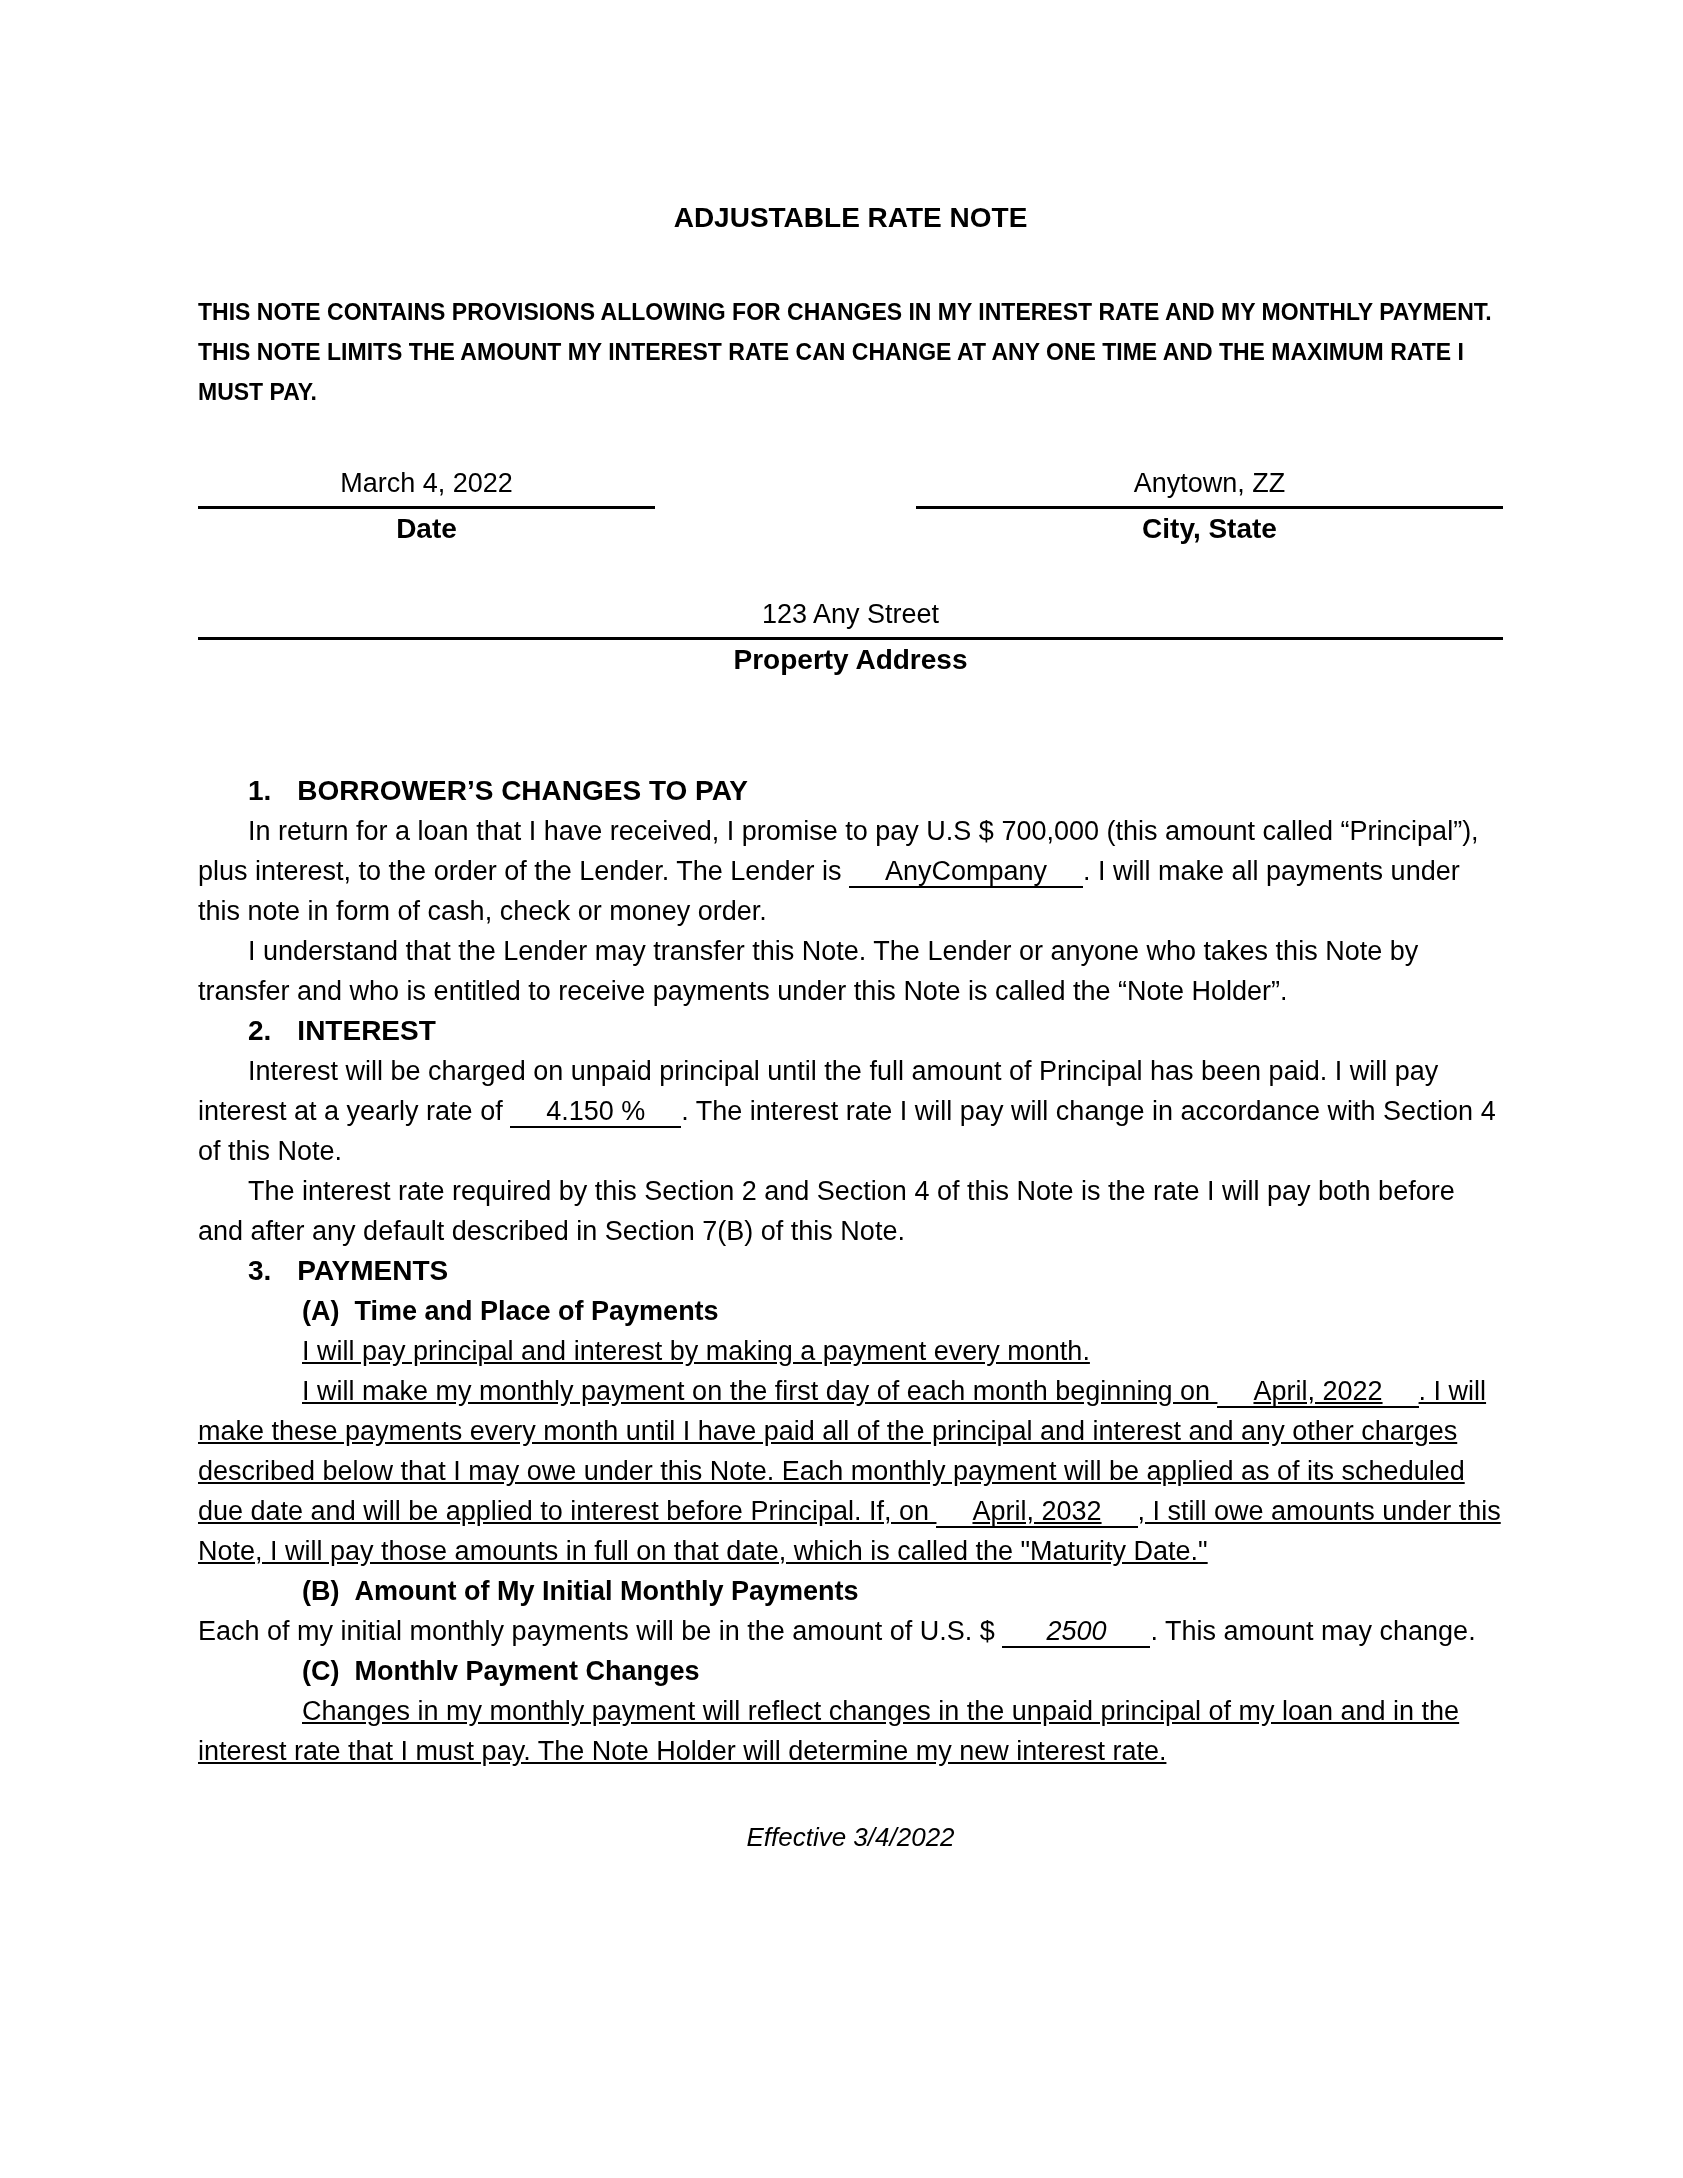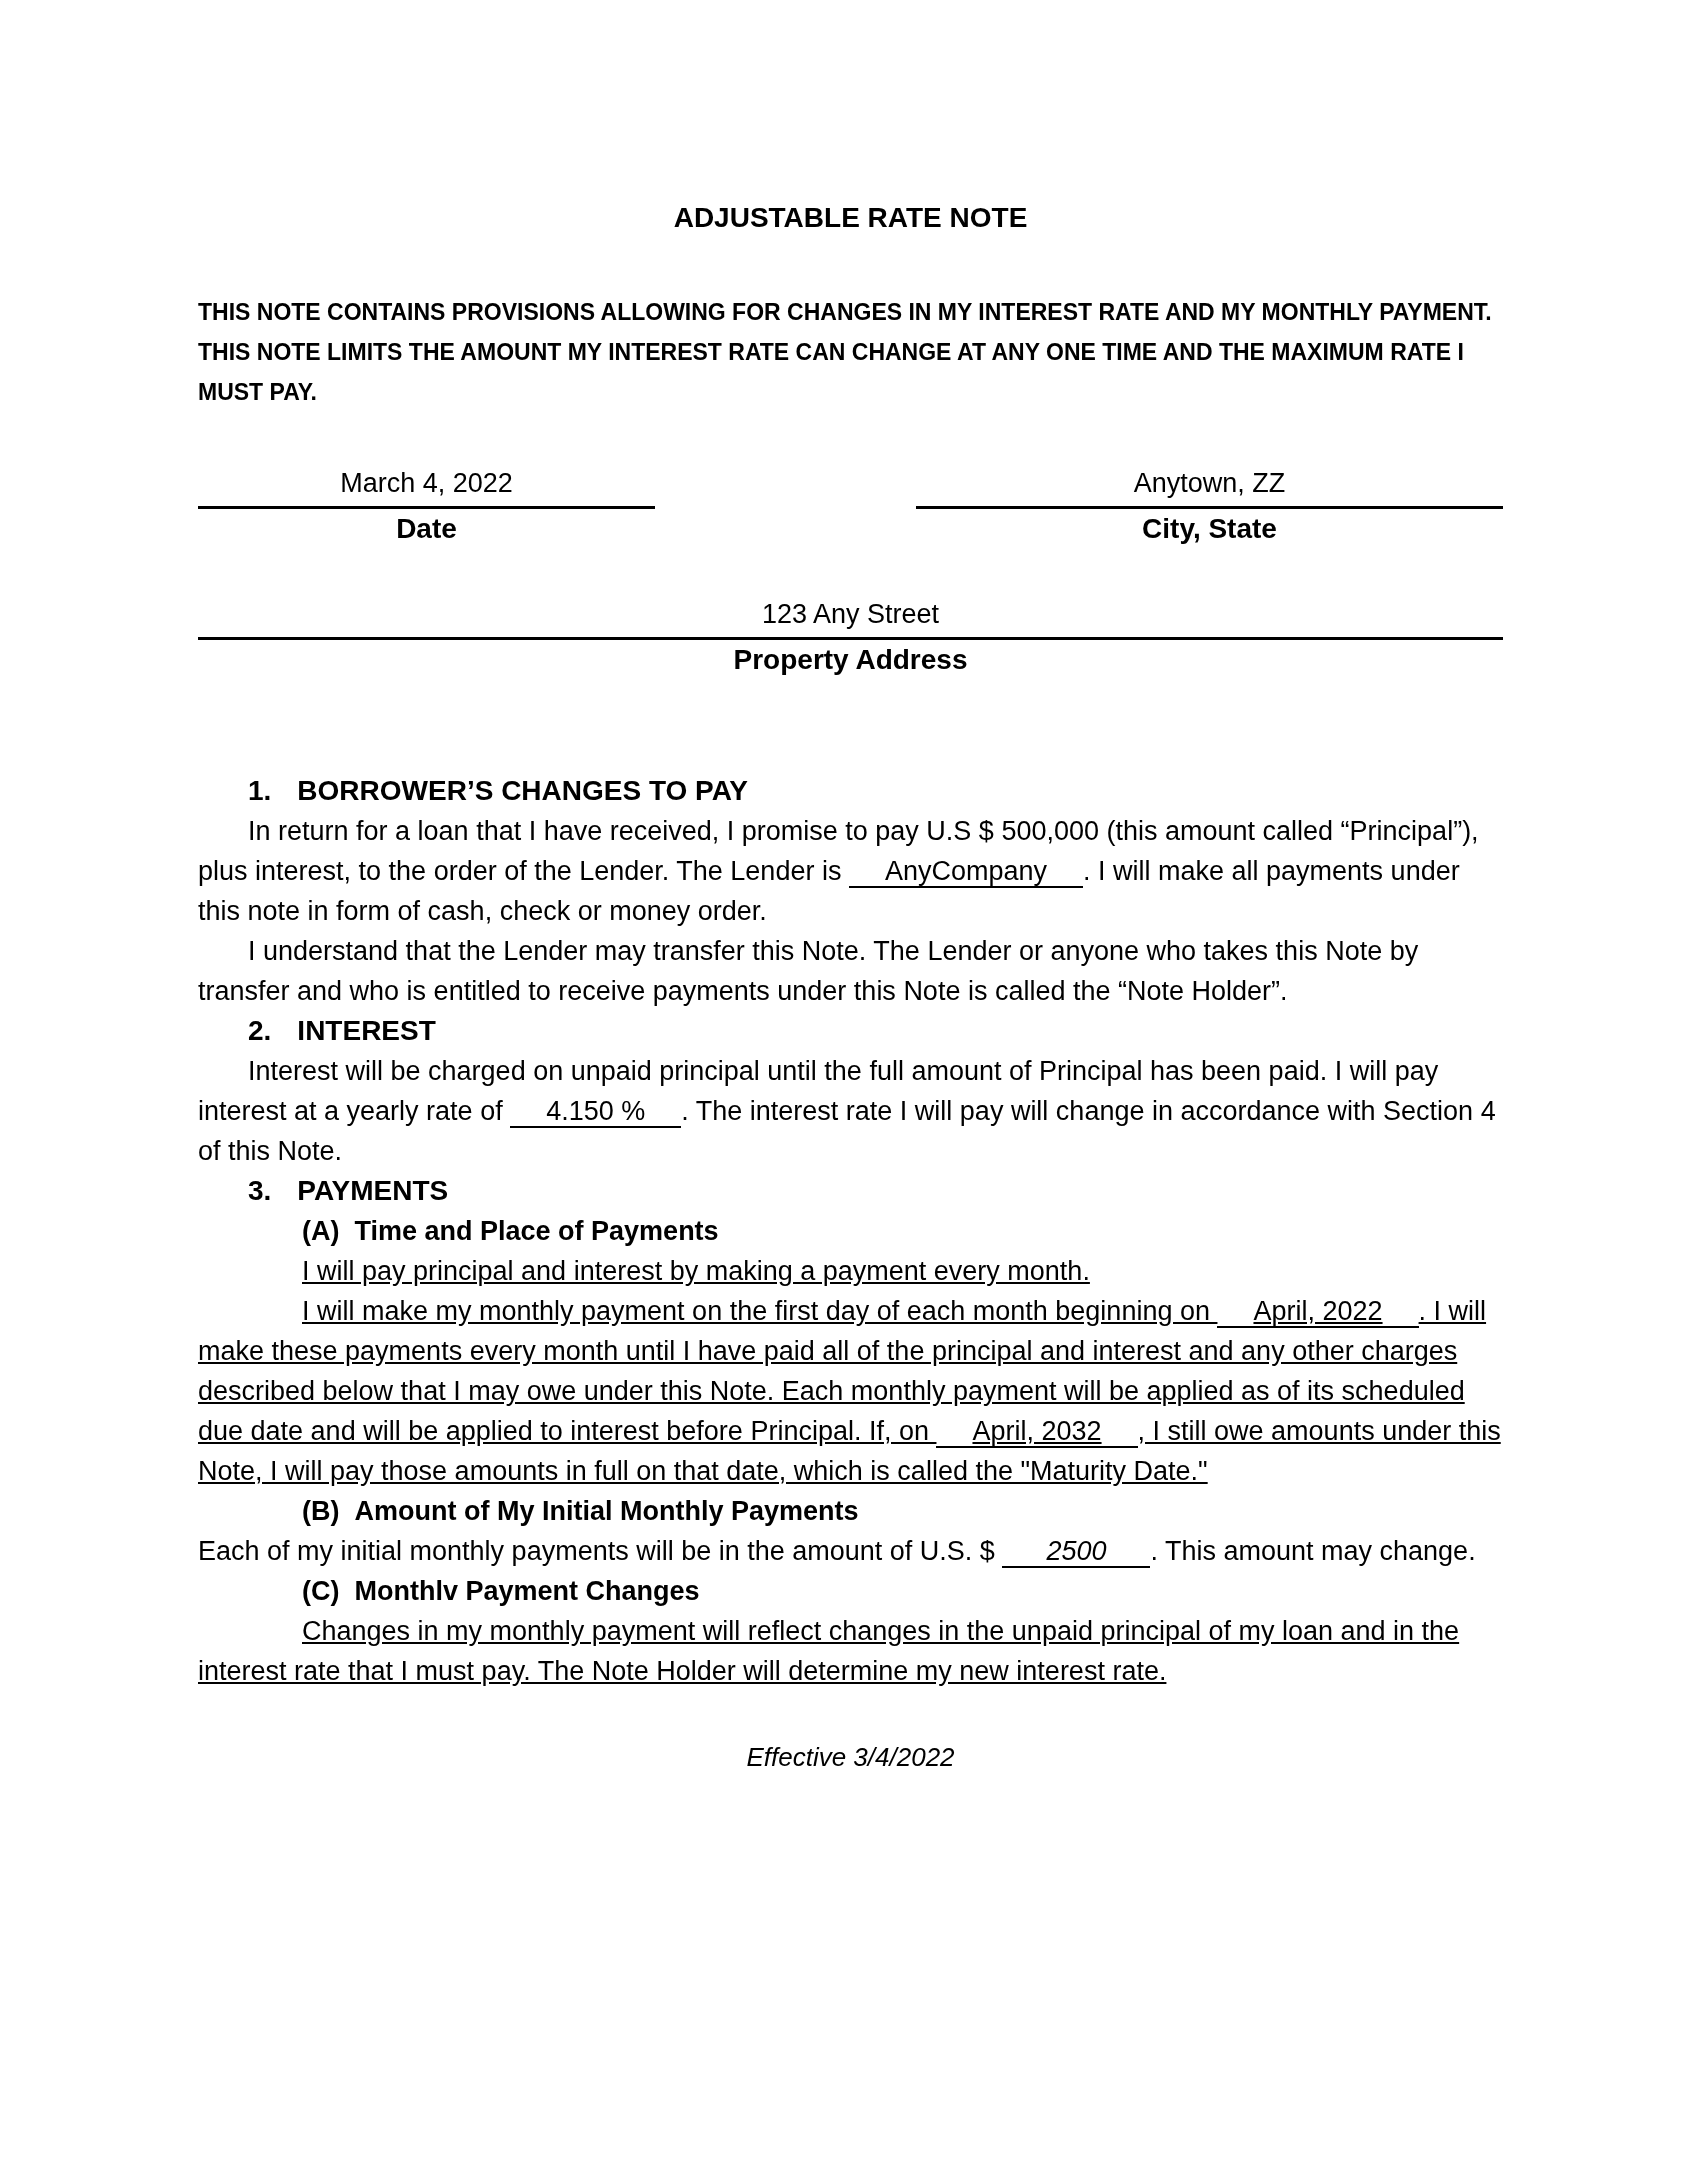--- a/index.html
+++ b/index.html
@@ -82,30 +82,31 @@
     <div class="rule"></div>
     <div class="field-label">Property Address</div>
   </div>
 
   <div class="sections">
 
     <p class="heading">
       <span class="h-num">1.</span><span>BORROWER’S CHANGES TO PAY</span>
     </p>
     <p class="indent1">
-      <span>In return for a loan that I have received, I promise to pay U.S $ 500,000 (this amount called “Principal”), plus interest, to the order of the Lender. The Lender is </span><span class="blank">AnyCompany</span><span>. I will make all payments under this note in form of cash, check or money order.</span>
+      <span>In return for a loan that I have received, I promise to pay U.S $ 700,000 (this amount called “Principal”), plus interest, to the order of the Lender. The Lender is </span><span class="blank">AnyCompany</span><span>. I will make all payments under this note in form of cash, check or money order.</span>
     </p>
     <p class="indent1">I understand that the Lender may transfer this Note. The Lender or anyone who takes this Note by transfer and who is entitled to receive payments under this Note is called the “Note Holder”.</p>
 
     <p class="heading">
       <span class="h-num">2.</span><span>INTEREST</span>
     </p>
     <p class="indent1">
       <span>Interest will be charged on unpaid principal until the full amount of Principal has been paid. I will pay interest at a yearly rate of </span><span class="blank">4.150 %</span><span>. The interest rate I will pay will change in accordance with Section 4 of this Note.</span>
     </p>
+    <p class="indent1">The interest rate required by this Section 2 and Section 4 of this Note is the rate I will pay both before and after any default described in Section 7(B) of this Note.</p>
 
     <p class="heading">
       <span class="h-num">3.</span><span>PAYMENTS</span>
     </p>
 
     <p class="subheading">
       <span class="sh-letter">(A)</span><span>Time and Place of Payments</span>
     </p>
     <p class="indent2">I will pay principal and interest by making a payment every month.</p>
     <p class="indent2">

